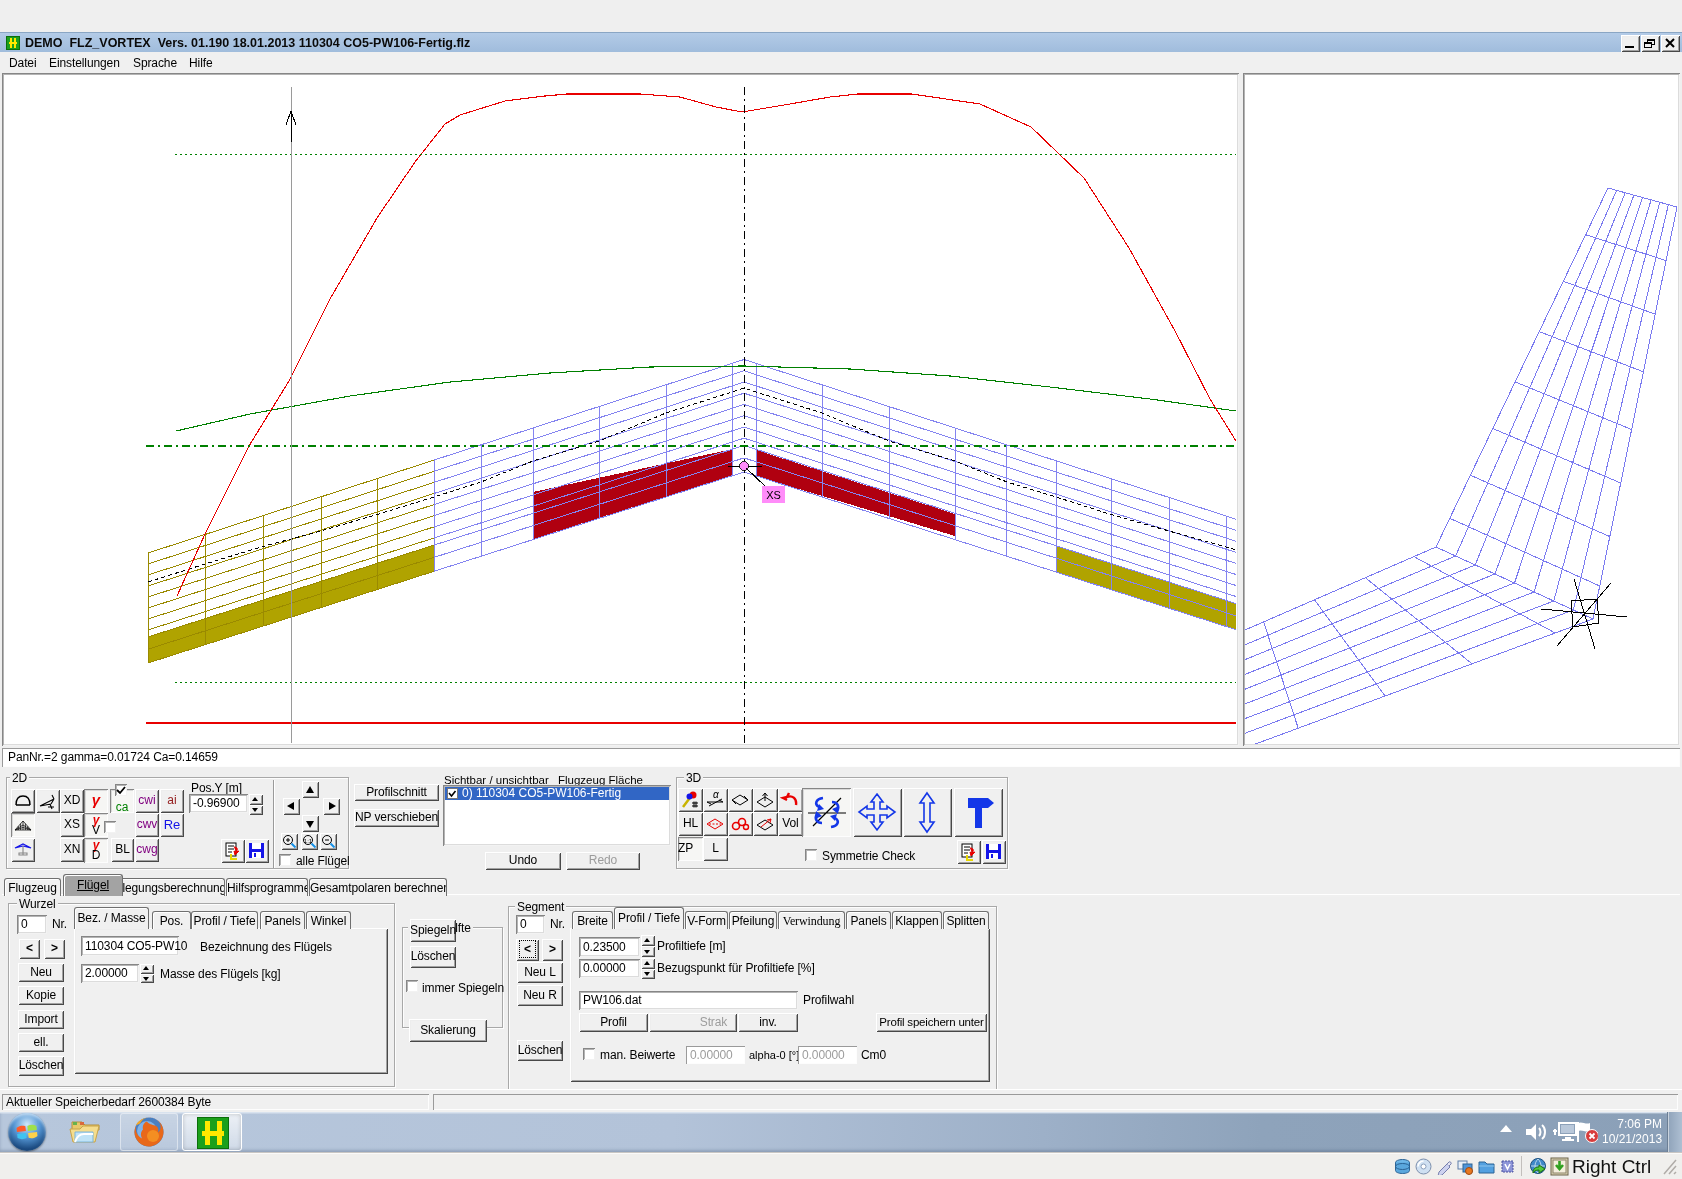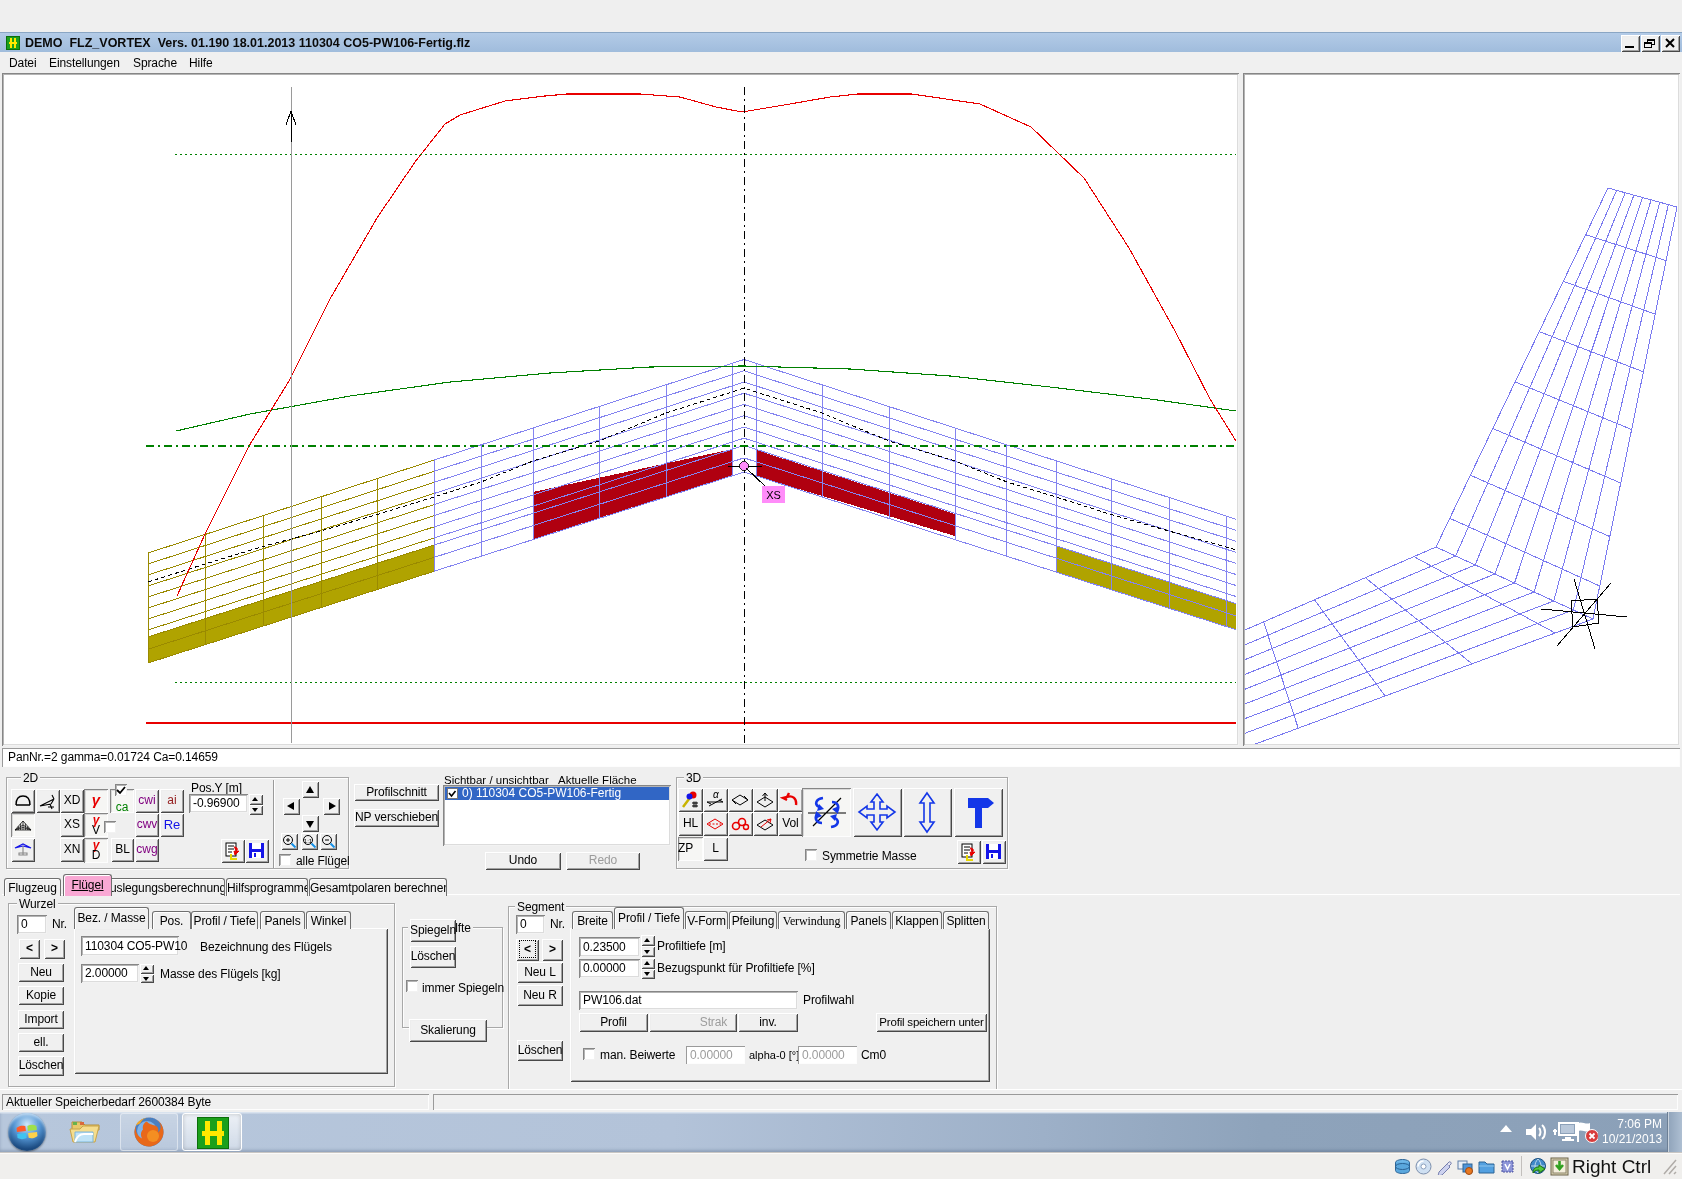--- a/index.html
+++ b/index.html
@@ -164,21 +164,21 @@
           <polygon points="1572,600 1598,598 1600,622 1574,626" fill="none" stroke="#000"></polygon>
         </svg>
       </div>
   </div>
 
   <div class="abs sunk2" style="left:2px;top:748px;width:1678px;height:19px;background:#fff;">
     <div class="abs t13" style="left:6px;top:2px;">PanNr.=2 gamma=0.01724 Ca=0.14659</div>
   </div>
 
   <div class="abs grp" style="left:6px;top:777px;width:343px;height:92px;">
-    <div class="glabel" style="left:14px;text-align:right;">2D</div>
+    <div class="glabel" style="left:3px;text-align:right;">2D</div>
   </div>
 
   <div class="abs btn" style="left:11px;top:789px;width:24px;height:24px;">
     <svg width="20" height="20" style="margin:2px auto;">
         <path d="M3 14 h14 M3 14 c0 -8 4 -9 7 -9 c4 0 7 2 7 9" fill="none" stroke="#000" stroke-width="1.4"></path>
       </svg>
   </div>
   <div class="abs btn" style="left:36px;top:789px;width:24px;height:24px;">
     <svg width="20" height="20" style="margin:2px auto;">
         <path d="M2 15 L16 8 M2 15 L13 13 M13 13 L16 8 M14 4 l2 4 M12 13 l2 5 M10 16 h6" fill="none" stroke="#000" stroke-width="1.1"></path>
@@ -287,21 +287,21 @@
         <path d="M9.5 9.5 l4 4" stroke="#1490e8" stroke-width="2"></path>
       </svg>
     </div>
   <div class="abs cb" style="left:279px;top:854px;"></div>
   <div class="abs t13" style="left:296px;top:854px;">alle Flügel</div>
 
   <div class="abs btn t13" style="left:354px;top:784px;width:85px;height:17px;line-height:16px;">Profilschnitt</div>
   <div class="abs btn t13" style="left:354px;top:809px;width:85px;height:18px;line-height:17px;">NP verschieben</div>
 
   <div class="abs" style="left:444px;top:773px;font-size:11.5px;line-height:14px;white-space:nowrap;">Sichtbar / unsichtbar</div>
-  <div class="abs" style="left:558px;top:773px;font-size:11.5px;line-height:14px;white-space:nowrap;">Aktuelle Fläche</div>
+  <div class="abs" style="left:558px;top:773px;font-size:11.5px;line-height:14px;white-space:nowrap;">Flugzeug Fläche</div>
   <div class="abs sunk" style="left:443px;top:785px;width:228px;height:61px;">
     <div class="abs" style="left:2px;top:2px;width:224px;height:13px;background:#3166c5;">
       <div class="abs" style="left:2px;top:1px;width:11px;height:11px;background:#fff;border:1px solid #777;">
           <svg width="9" height="9">
             <path d="M1 4 l2.5 3 l4 -5" fill="none" stroke="#000" stroke-width="1.6"></path>
           </svg>
         </div>
       <div class="abs" style="left:17px;top:0;font-size:12px;line-height:13px;color:#fff;">0) 110304 CO5-PW106-Fertig</div>
     </div>
   </div>
@@ -391,21 +391,21 @@
         <path d="M22 3 l7 10 h-4 v19 h4 l-7 10 l-7 -10 h4 V13 h-4 Z" fill="none" stroke="#1437e8" stroke-width="1.6"></path>
       </svg>
   </div>
   <div class="abs btn" style="left:954px;top:788px;width:49px;height:49px;">
     <svg width="45" height="45" style="margin:2px auto;">
         <path d="M12 8 l20 0 l6 5 l-6 5 l-20 0 Z" fill="#1437e8"></path>
         <rect x="19" y="14" width="7" height="24" fill="#1437e8"></rect>
       </svg>
   </div>
   <div class="abs cb" style="left:805px;top:849px;"></div>
-  <div class="abs t13" style="left:822px;top:849px;">Symmetrie Masse</div>
+  <div class="abs t13" style="left:822px;top:849px;">Symmetrie Check</div>
   <div class="abs btn" style="left:957px;top:840px;width:24px;height:24px;">
     <svg width="20" height="20" style="margin:2px auto;">
         <rect x="3" y="2" width="10" height="13" fill="#fff" stroke="#000"></rect>
         <path d="M5 5 h6 M5 8 h6 M5 11 h4" stroke="#000"></path>
         <path d="M11 6 c4 0 4 3 2 5 l3 -1 l-4 4 l-1 -4 l2 1" fill="#e80000" stroke="#e80000"></path>
         <path d="M8 13 v5 h6" fill="none" stroke="#e8d800" stroke-width="2"></path>
       </svg>
   </div>
   <div class="abs btn" style="left:982px;top:840px;width:24px;height:24px;">
     <svg width="20" height="20" style="margin:2px auto;">
@@ -414,21 +414,21 @@
         <rect x="5" y="11" width="9" height="6" fill="#fff"></rect>
         <rect x="7" y="12" width="2" height="4" fill="#1414e8"></rect>
       </svg>
   </div>
 
   <div class="abs" style="left:2px;top:895px;width:1678px;height:2px;background:#f0f0f0;box-shadow:0 -1px 0 #fff;"></div>
   <div class="tab" style="left:4px;top:878px;width:57px;height:18px;line-height:18px;">Flugzeug</div>
   <div class="tab" style="left:101px;top:878px;width:124px;height:18px;line-height:18px;">Auslegungsberechnung</div>
   <div class="tab" style="left:226px;top:878px;width:82px;height:18px;line-height:18px;">Hilfsprogramme</div>
   <div class="tab" style="left:309px;top:878px;width:138px;height:18px;line-height:18px;">Gesamtpolaren berechnen</div>
-  <div class="tab" style="left:63px;top:874px;width:49px;height:22px;line-height:20px;background:#f9a8d4;z-index:3;text-decoration:underline;">Flügel</div>
+  <div class="tab" style="left:63px;top:874px;width:60px;height:22px;line-height:20px;background:#a3a3a3;z-index:3;text-decoration:underline;">Flügel</div>
 
   <div class="abs grp" style="left:8px;top:903px;width:387px;height:184px;">
     <div class="glabel" style="left:8px;">Wurzel</div>
   </div>
   <div class="abs sunk t13" style="left:17px;top:915px;width:30px;height:19px;padding:2px 0 0 4px;">0</div>
   <div class="abs t13" style="left:52px;top:917px;">Nr.</div>
   <div class="abs btn t13" style="left:19px;top:939px;width:21px;height:20px;line-height:19px;font-weight:bold;">&lt;</div>
   <div class="abs btn t13" style="left:44px;top:939px;width:21px;height:20px;line-height:19px;font-weight:bold;">&gt;</div>
   <div class="abs btn t13" style="left:18px;top:963px;width:46px;height:19px;line-height:18px;">Neu</div>
   <div class="abs btn t13" style="left:18px;top:986px;width:46px;height:19px;line-height:18px;">Kopie</div>

